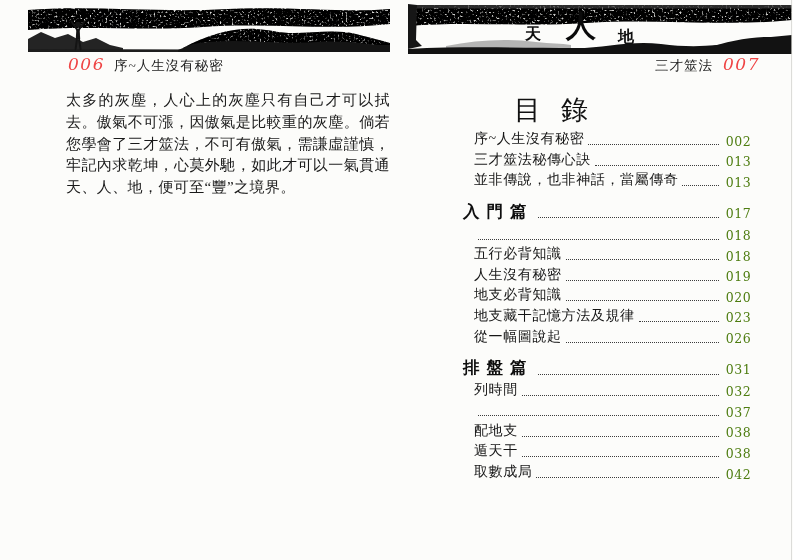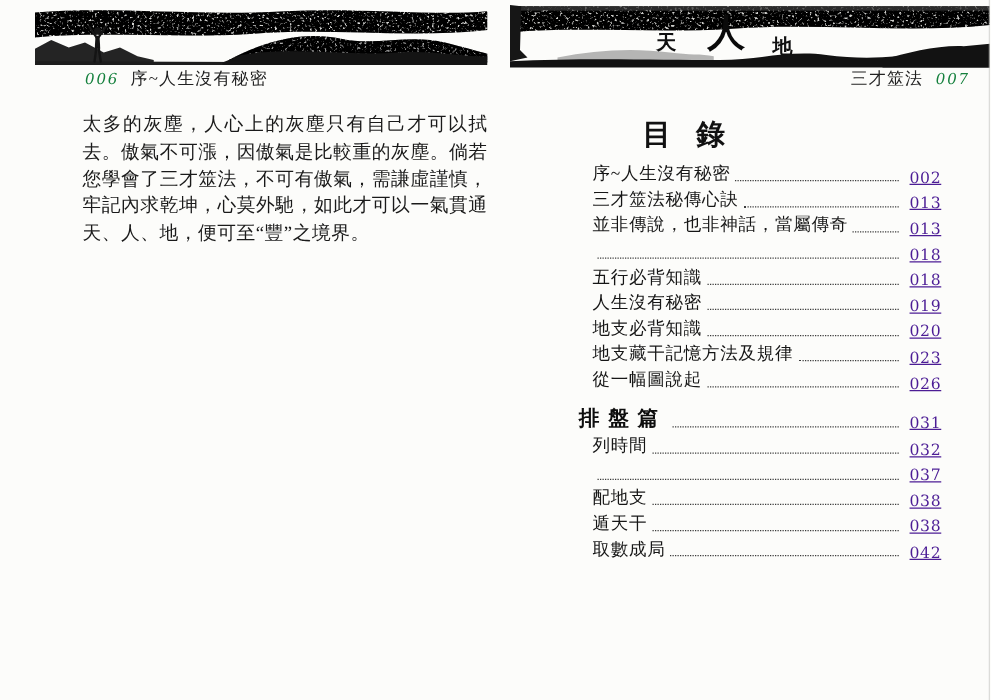--- a/index.html
+++ b/index.html
@@ -16,54 +16,54 @@
   .page.right { left:400px; width:393px; }
 
   
   .art { position:absolute; display:block; }
   .art-left  { left:28px; top:4px;  width:362px; height:48px; }
   .art-right { left:6px;  top:2px;  width:386px; height:56px; }
 
   
   .runhead { position:absolute; font-size:13.5px; letter-spacing:1px; color:#222; white-space:nowrap; }
   .runhead-left  { left:68px; top:54px; }
-  .runhead-right { right:17px; top:54px; }
+  .runhead-right { right:33px; top:54px; }
   .pagenum {
     font-family:"DejaVu Serif","Liberation Serif",serif;
-    font-style:italic; font-size:12px; letter-spacing:1.5px; color:#15803d;
+    font-style:italic; font-size:17px; letter-spacing:1.5px; color:#ef4444;
   }
   .runhead-left .pagenum  { margin-right:9px; }
   .runhead-right .pagenum { margin-left:10px; }
 
   
   .body-text {
     position:absolute; left:66px; top:90px; width:324px;
     font-size:15px; line-height:21.8px; letter-spacing:0.4px;
     text-align:justify; color:#1a1a1a;
   }
 
   
   .toc-title {
     position:absolute; left:114px; top:92px;
-    font-size:23px; font-weight:bold; letter-spacing:20px; margin-right:-20px;
+    font-size:27px; font-weight:normal; letter-spacing:20px; margin-right:-20px;
     color:#111; white-space:nowrap;text-align:right;
   }
   .toc-list { position:absolute; left:62px; top:129px; width:291px; }
   .toc-row { display:flex; align-items:center; height:20.6px; }
   .toc-row.item { padding-left:12px; font-size:14px; }
   .toc-row.section { margin-top:9.5px; height:23px; padding-left:1px; }
   .toc-label { white-space:nowrap; letter-spacing:0.6px; color:#161616; }
   .toc-row.section .toc-label {
     font-weight:bold; font-size:16.5px; letter-spacing:7px; color:#0e0e0e;
   }
   .toc-dots { flex:1; border-bottom:1.7px dotted #3c3c3c; height:58%; margin:0 5px 0 4px; }
   .toc-page {
-    width:29px; flex:0 0 29px; text-align:right;
+    width:29px; flex:0 0 29px; text-align:center;
     font-family:"DejaVu Serif","Liberation Serif",serif;
-    font-size:12.5px; color:#4c1d95; padding-top:4px; letter-spacing:0.5px;text-decoration:underline;
+    font-size:12.5px; color:#4d7c0f; padding-top:4px; letter-spacing:0.5px;
   }
 
   
   .scan-edge { position:absolute; right:1px; top:0; bottom:0; width:1px; background:#cfcfca; opacity:.7; }
 </style>
 </head>
 <body>
 
 <div class="canvas">
 
@@ -146,20 +146,25 @@
         <div class="toc-row item">
     <span class="toc-label">三才筮法秘傳心訣</span>
     <span class="toc-dots"></span>
     <span class="toc-page">013</span>
   </div>
         <div class="toc-row item">
     <span class="toc-label">並非傳說，也非神話，當屬傳奇</span>
     <span class="toc-dots"></span>
     <span class="toc-page">013</span>
   </div>
+        <div class="toc-row section">
+    <span class="toc-label">入門篇</span>
+    <span class="toc-dots"></span>
+    <span class="toc-page">017</span>
+  </div>
         <div class="toc-row item">
     <span class="toc-dots"></span>
     <span class="toc-page">018</span>
   </div>
         <div class="toc-row item">
     <span class="toc-label">五行必背知識</span>
     <span class="toc-dots"></span>
     <span class="toc-page">018</span>
   </div>
         <div class="toc-row item">

